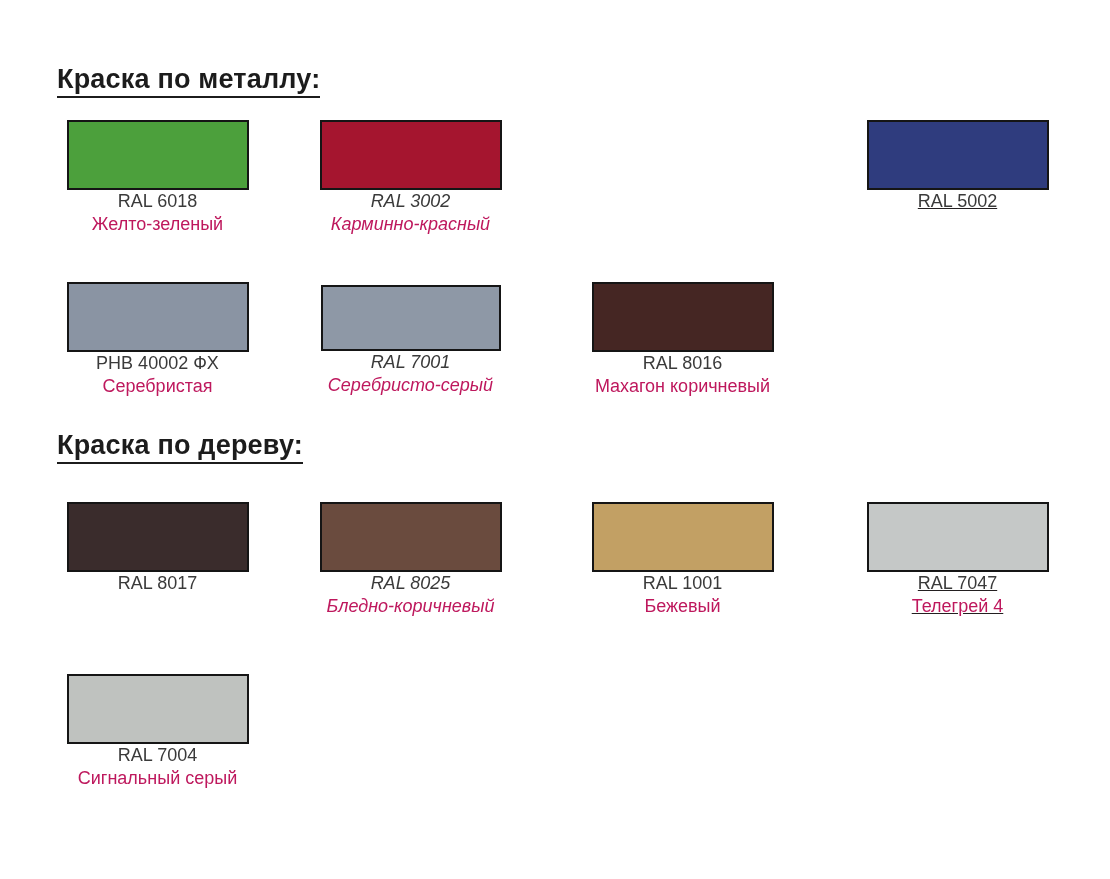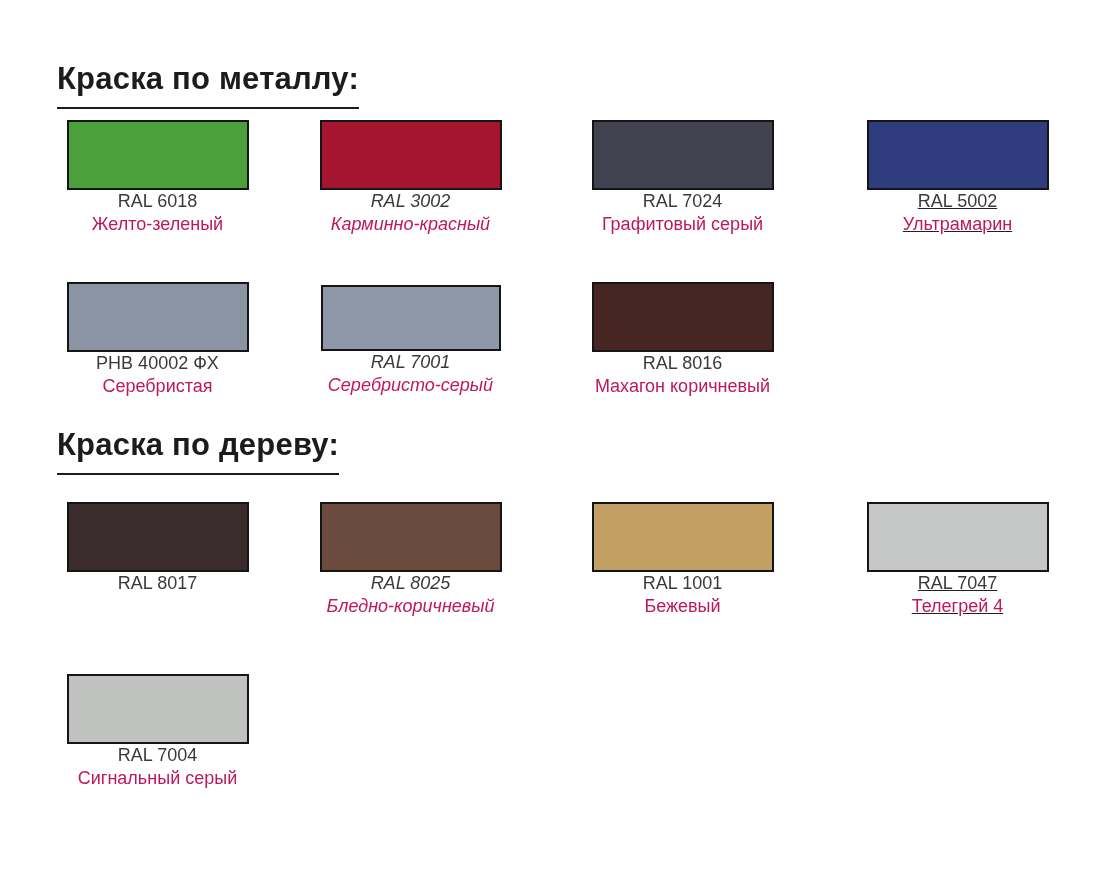--- a/index.html
+++ b/index.html
@@ -18,26 +18,26 @@
   .page {
     position: relative;
     width: 1110px;
     height: 879px;
   }
 
   
   .section-heading {
     position: absolute;
     left: 57px;
-    font-size: 31px;
+    font-size: 27px;
     font-weight: 700;
     letter-spacing: 0.2px;
     color: #1c1c1c;
     white-space: nowrap;
-    padding-bottom: 13px;
+    padding-bottom: 2px;
     border-bottom: 2px solid #1c1c1c;
     line-height: 30px;
   }
   #heading-metal { top: 64px; }
   #heading-wood  { top: 430px; }
 
   
   .swatch-row {
     position: absolute;
     left: 0;
@@ -102,30 +102,24 @@
       <div class="swatch-code">RAL 6018</div>
       <div class="swatch-name">Желто-зеленый</div>
     </div>
 
     <div class="swatch-cell col1">
       <div class="swatch-chip" style="background:#a5152f"></div>
       <div class="swatch-code">RAL 3002</div>
       <div class="swatch-name">Карминно-красный</div>
     </div>
 
-    <div class="swatch-cell col2">
-      <div class="swatch-chip" style="background:#414450"></div>
-      <div class="swatch-code">RAL 7024</div>
-      <div class="swatch-name">Графитовый серый</div>
-    </div>
 
     <div class="swatch-cell col3">
       <div class="swatch-chip" style="background:#2f3c7e"></div>
       <div class="swatch-code">RAL 5002</div>
-      <div class="swatch-name">Ультрамарин</div>
     </div>
 
   </div>
 
   <div class="swatch-row" id="row-metal-2">
 
     <div class="swatch-cell col0">
       <div class="swatch-chip" style="background:#8a94a3"></div>
       <div class="swatch-code">РНВ 40002 ФХ</div>
       <div class="swatch-name">Серебристая</div>

